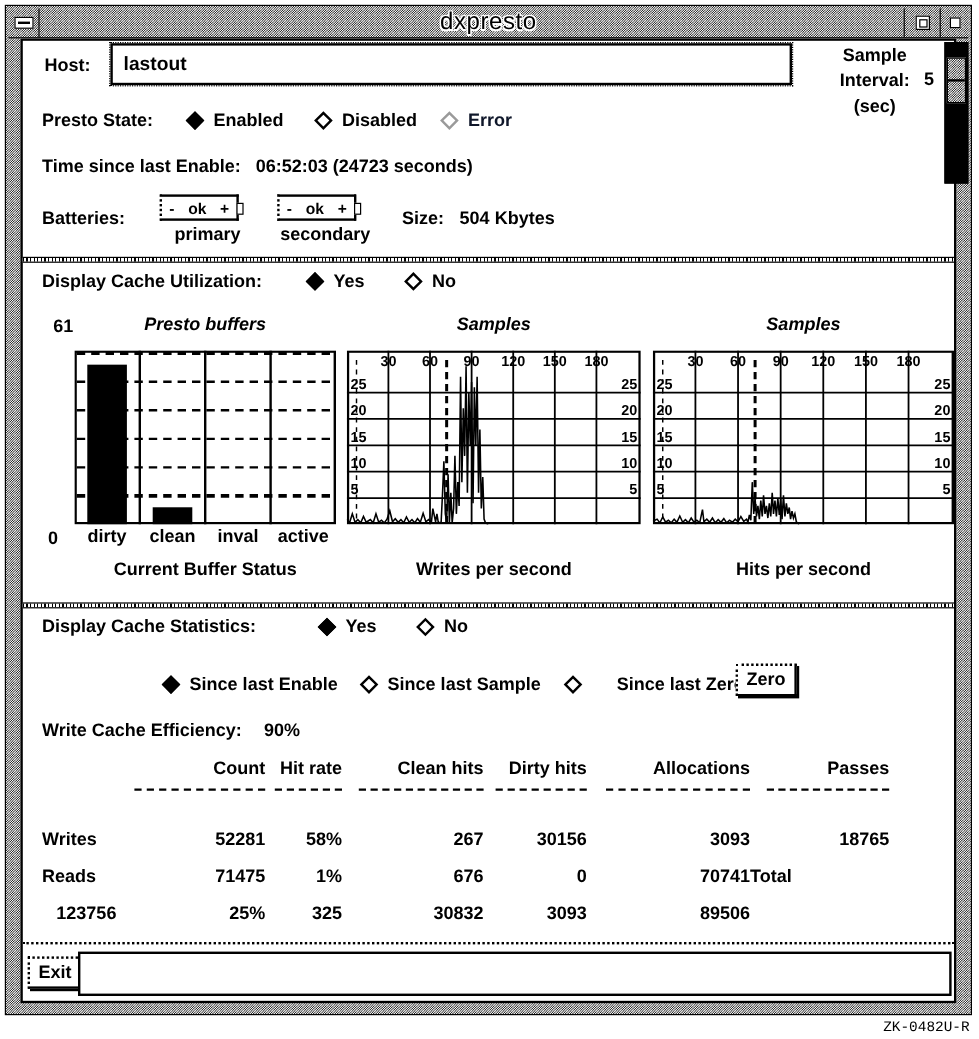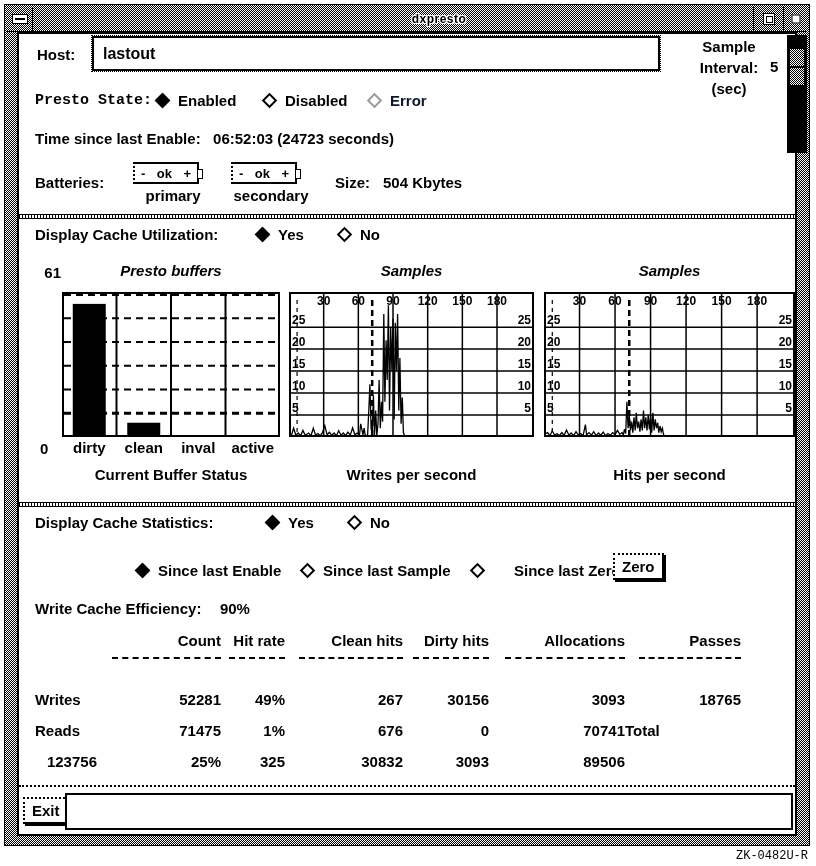--- a/index.html
+++ b/index.html
@@ -22,22 +22,22 @@
   .tb-seg-menu { position:absolute; left:0; top:0; bottom:0; width:26px; border-right:1px solid #000; }
   .tb-seg-a { position:absolute; right:24px; top:0; bottom:0; width:30px; border-left:1px solid #000; }
   .tb-seg-b { position:absolute; right:0; top:0; bottom:0; width:24px; border-left:1px solid #000; }
   .tb-glyph { position:absolute; left:50%; top:50%; transform:translate(-50%,-50%); background:#fff; border:1px solid #000; }
   .tb-menu-glyph { width:16px; height:10px; }
   .tb-menu-glyph::after { content:""; position:absolute; left:2px; right:2px; top:3px; border-top:2px solid #000; }
   .tb-max-glyph { width:12px; height:12px; }
   .tb-max-glyph::after { content:""; position:absolute; left:2px; top:2px; width:5px; height:5px; border:1px solid #000; }
   .tb-min-glyph { width:9px; height:9px; }
   .tb-title { position:absolute; left:50%; top:50%; transform:translate(-50%,-50%);
-    font-size:12px; font-weight:bold; letter-spacing:0.5px;
-    text-shadow:-1px 0 #fff,1px 0 #fff,0 -1px #fff,0 1px #fff,-1px -1px #fff,1px 1px #fff,1px -1px #fff,-1px 1px #fff;margin-left:32px; }
+    font-size:20px; font-weight:normal; letter-spacing:0.5px;
+    text-shadow:-1px 0 #fff,1px 0 #fff,0 -1px #fff,0 1px #fff,-1px -1px #fff,1px 1px #fff,1px -1px #fff,-1px 1px #fff; }
 
   
   .content { position:absolute; left:12px; top:27px; right:12px; bottom:9px; background:#fff; border:2px solid #000; }
   .row { position:absolute; left:16px; right:10px; }
   .b { font-weight:bold; font-size:15px; }
 
   
   .host-label { position:absolute; left:2px; top:12px; }
   .host-input { position:absolute; left:57px; top:2px; width:568px; height:35px;
     border:2px solid #000; outline:1px dotted #000; font-family:"Liberation Sans",sans-serif;
@@ -129,21 +129,21 @@
         <div>Interval:</div>
         <div>(sec)</div>
       </div>
       <span class="sample-value b">5</span>
       <div class="slider">
         <div class="slider-thumb stipple"></div>
       </div>
     </div>
 
     <div class="row" style="top:58px; height:24px;">
-      <span class="b" style="position:absolute; left:0;font-family:Liberation Mono, monospace;">Presto State:</span>
+      <span class="b" style="position:absolute; left:0;">Presto State:</span>
       <span class="radio-item" style="left:122px;">
         <span class="diamond filled"></span>
         <span class="b">Enabled</span>
       </span>
       <span class="radio-item" style="left:229px;">
         <span class="diamond"></span>
         <span class="b">Disabled</span>
       </span>
       <span class="radio-item" style="left:334px;">
         <span class="diamond disabled"></span>
@@ -349,21 +349,21 @@
         </span>
       <span class="dash-cell">
           <span class="rule"></span>
         </span>
       <span class="dash-cell">
           <span class="rule"></span>
         </span>
 
       <span class="cell rowlbl data-cell">Writes</span>
       <span class="cell data-cell">52281</span>
-      <span class="cell data-cell">49%</span>
+      <span class="cell data-cell">58%</span>
       <span class="cell data-cell">267</span>
       <span class="cell data-cell">30156</span>
       <span class="cell data-cell">3093</span>
       <span class="cell data-cell">18765</span>
 
       <span class="cell rowlbl data-cell">Reads</span>
       <span class="cell data-cell">71475</span>
       <span class="cell data-cell">1%</span>
       <span class="cell data-cell">676</span>
       <span class="cell data-cell">0</span>

